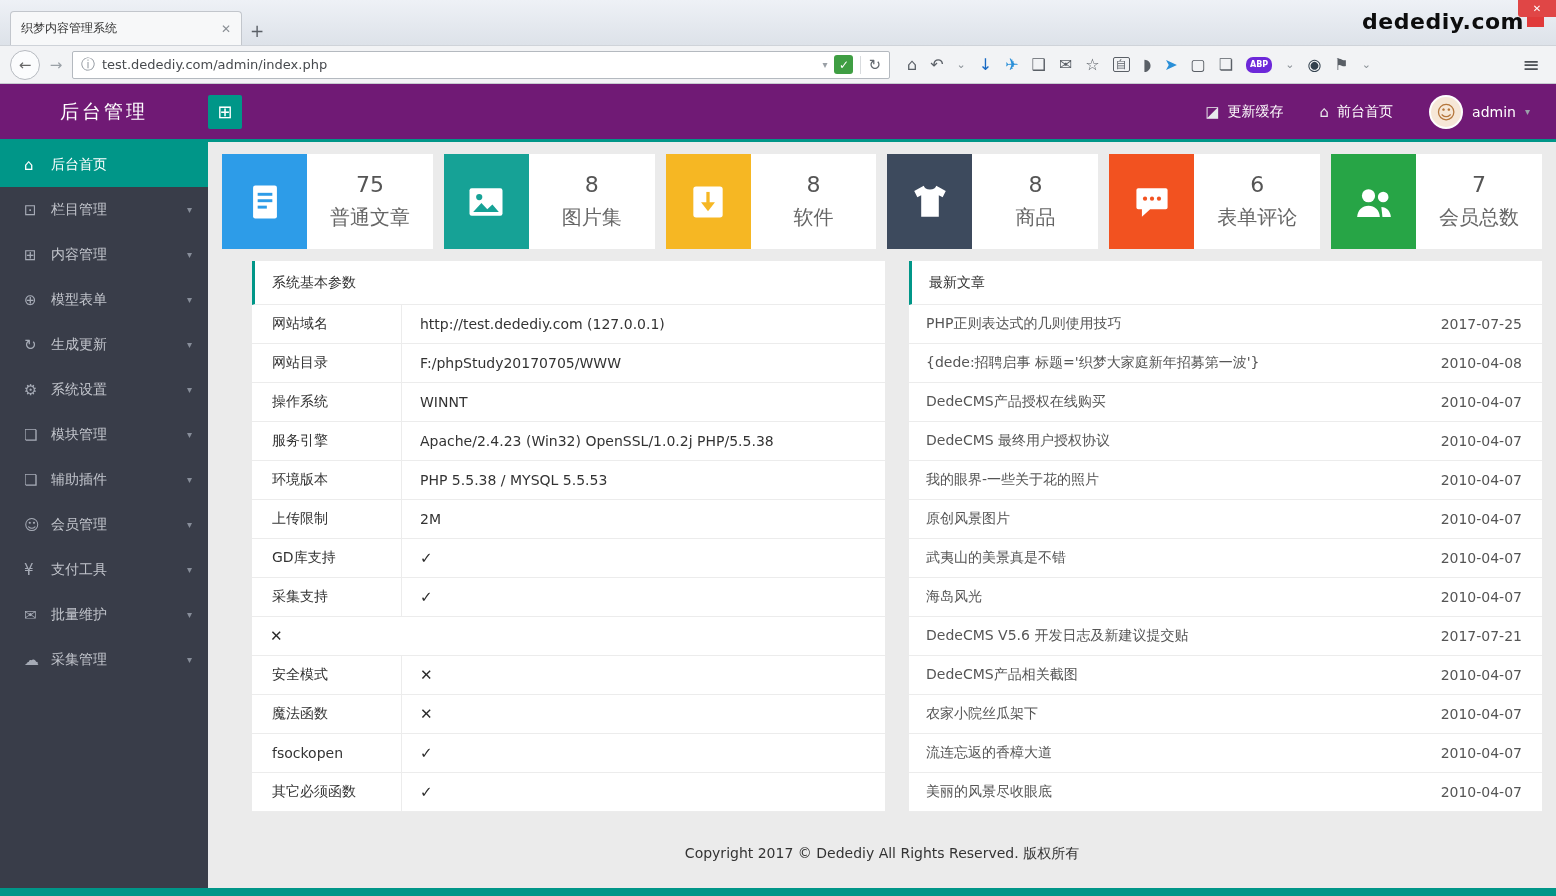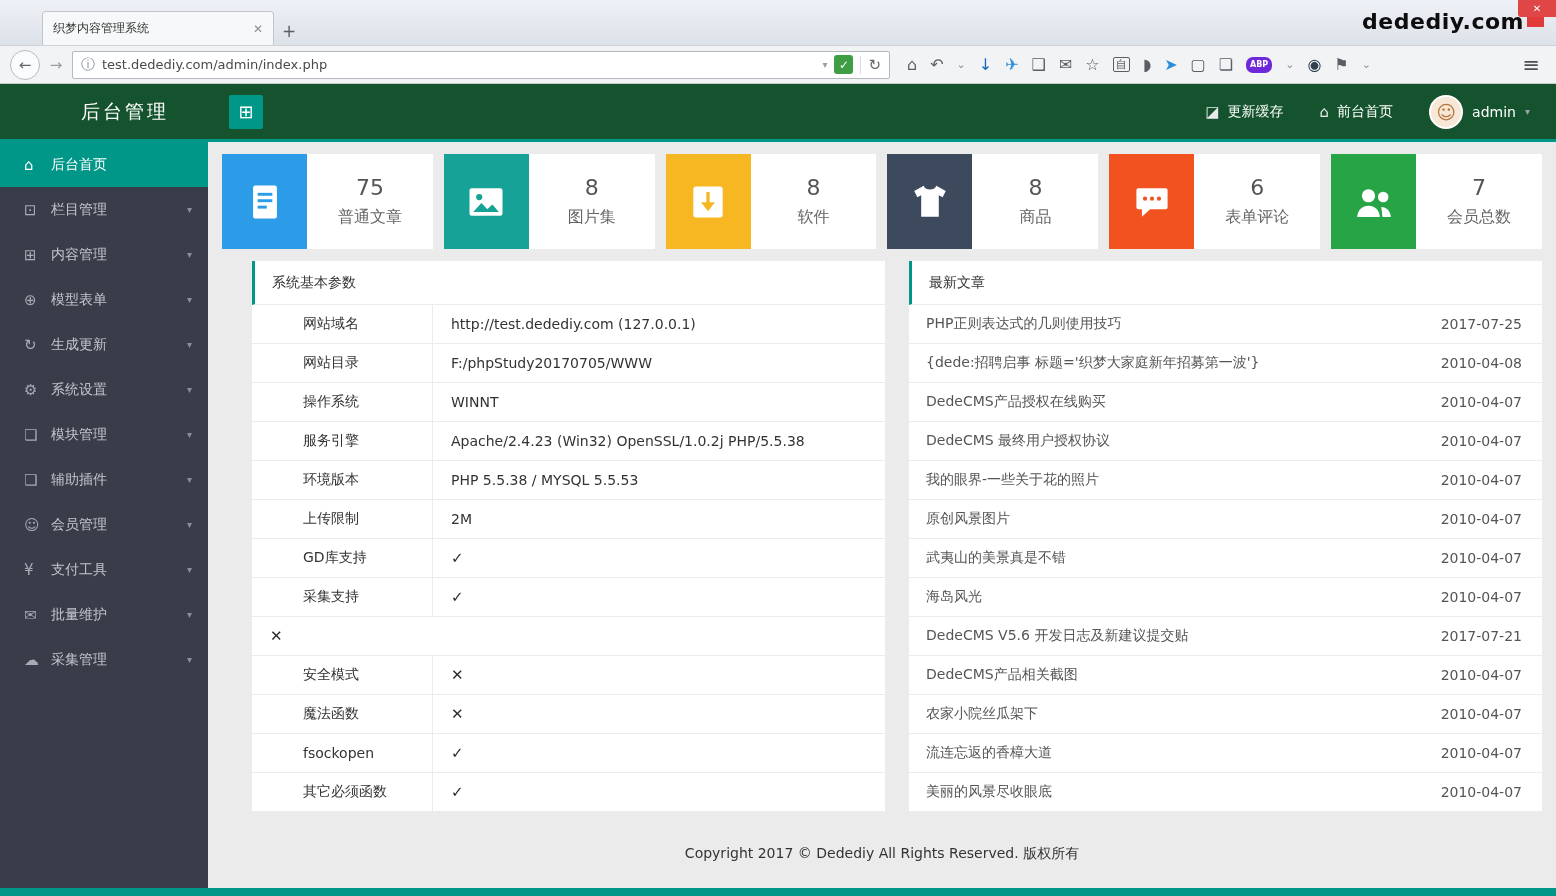--- a/index.html
+++ b/index.html
@@ -4,21 +4,21 @@
 <style>
   * { box-sizing: border-box; margin: 0; padding: 0; }
   html,body { width: 1556px; height: 896px; }
   body { font-family: "DejaVu Sans", "Liberation Sans", sans-serif; overflow: hidden; }
   .screen { position: relative; width: 1556px; height: 896px; background: #ebebeb; }
 
   
   .titlebar { height: 46px; background: linear-gradient(#eef1f6, #dde2e9); position: relative;
               display: flex; align-items: flex-end; padding-left: 10px; border-bottom: 1px solid #cfd3d9; }
   .tab { width: 232px; height: 34px; background: #f7f8f9; border: 1px solid #c2c6cc; border-bottom: none;
-         border-radius: 4px 4px 0 0; display: flex; align-items: center; padding: 12px 10px; gap: 0; margin-left: 32px; }
+         border-radius: 4px 4px 0 0; display: flex; align-items: center; padding: 12px 10px; gap: 0; }
   .tab-title { font-size: 12px; color: #333; flex: 1; white-space: nowrap; overflow: hidden; }
   .tab-close { color: #8a8f95; font-size: 12px; cursor: pointer; }
   .newtab { width: 30px; height: 28px; display: flex; align-items: center; justify-content: center;
             color: #5a5f66; font-size: 17px; cursor: pointer; }
   .brandmark { position: absolute; right: 12px; top: 9px; font-size: 22px; font-weight: bold; color: #0d0d0d;
                display: flex; align-items: flex-start; gap: 3px; letter-spacing: 0.5px; }
   .brand-box { width: 17px; height: 17px; background: #e03a3a; display: inline-block; margin-top: 1px; }
   .win-close { position: absolute; top: 0; right: 0; width: 38px; height: 17px; background: #e04646; color: #fff;
                font-size: 10px; display: flex; align-items: center; justify-content: center; border-radius: 0 0 0 3px; cursor: pointer; }
 
@@ -37,21 +37,21 @@
   .url-sep { width: 1px; height: 18px; background: #d8dbde; }
   .url-reload { color: #62686e; font-size: 15px; cursor: pointer; }
   .nav-icons { display: flex; align-items: center; gap: 13px; margin-left: 10px; flex: 1; }
   .nav-ico { font-size: 16px; line-height: 1; cursor: pointer; }
   .nav-ico.small { font-size: 11px; }
   .nav-ico.boxed { font-size: 11px; border: 1.5px solid #5a5f66; border-radius: 2px; padding: 1px 2px; }
   .nav-ico.abp { font-size: 8px; font-weight: bold; padding: 4px 4px; border-radius: 7px; color: #fff; }
   .nav-menu { font-size: 21px; color: #4d5156; padding: 0 6px; cursor: pointer; }
 
   
-  .app-header { height: 58px; background: #14532d; display: flex; align-items: center; border-bottom: 3px solid #009688; padding-left: 21px; }
+  .app-header { height: 58px; background: #701a75; display: flex; align-items: center; border-bottom: 3px solid #009688; }
   .logo { width: 208px; color: #fff; font-size: 19px; text-align: center; letter-spacing: 3px; }
   .side-toggle { width: 34px; height: 34px; background: #009688; color: #fff; display: flex; align-items: center;
                  justify-content: center; font-size: 18px; border-radius: 2px; cursor: pointer; }
   .header-right { margin-left: auto; display: flex; align-items: center; gap: 36px; padding-right: 26px;
                   color: #fff; font-size: 14px; }
   .hdr-link { display: flex; align-items: center; gap: 8px; cursor: pointer; }
   .hdr-ico { font-size: 15px; color: #e8eaec; }
   .admin-wrap { display: flex; align-items: center; gap: 9px; cursor: pointer; }
   .avatar { width: 34px; height: 34px; border-radius: 50%; background: #f6e7d7; border: 2px solid #fdfdfd;
             display: flex; align-items: center; justify-content: center; font-size: 19px; color: #b5763c; }
@@ -67,28 +67,28 @@
   .side-item.active .side-icon { color: #fff; }
   .side-caret { margin-left: auto; font-size: 10px; color: #878d99; }
 
   .main { flex: 1; padding: 12px 14px 0; display: flex; flex-direction: column; gap: 12px; overflow: hidden; }
   .stats { display: flex; gap: 11px; }
   .stat-card { flex: 1; height: 95px; background: #fff; display: flex; overflow: hidden; }
   .stat-icon { width: 85px; display: flex; align-items: center; justify-content: center; flex-shrink: 0; }
   .stat-icon svg { width: 44px; height: 44px; }
   .stat-body { flex: 1; display: flex; flex-direction: column; align-items: center; justify-content: center; gap: 7px; }
   .stat-value { font-size: 22px; color: #555; }
-  .stat-label { font-size: 16px; color: #666; }
+  .stat-label { font-size: 20px; color: #666; }
 
   .panels { display: flex; gap: 24px; padding-left: 30px; }
   .panel { flex: 1; background: #fff; }
   .panel-header { height: 44px; display: flex; align-items: center; padding-left: 17px; font-size: 14px;
                   color: #333; border-left: 3px solid #009688; border-bottom: 1px solid #ececec; }
   .sys-row { display: flex; height: 39px; border-bottom: 1px solid #ececec; font-size: 14px; color: #333; }
-  .sys-label { width: 150px; display: flex; align-items: center; padding-left: 20px; border-right: 1px solid #ececec; flex-shrink: 0; margin-left: 31px; }
+  .sys-label { width: 150px; display: flex; align-items: center; padding-left: 20px; border-right: 1px solid #ececec; flex-shrink: 0; }
   .sys-value { flex: 1; display: flex; align-items: center; padding-left: 18px; white-space: nowrap; overflow: hidden; }
   .sys-value.mark { font-size: 15px; font-weight: bold; color: #2b2b2b; }
   .art-row { display: flex; height: 39px; align-items: center; border-bottom: 1px solid #ececec;
              font-size: 14px; color: #555; padding: 0 20px 0 17px; gap: 12px; }
   .art-title { flex: 1; white-space: nowrap; overflow: hidden; text-overflow: ellipsis; }
   .art-date { flex-shrink: 0; }
 
   .page-footer { text-align: center; font-size: 14px; color: #333; padding: 21px 0 18px; }
   .bottom-bar { position: absolute; left: 0; right: 0; bottom: 0; height: 8px; background: #009688; }
 </style>

